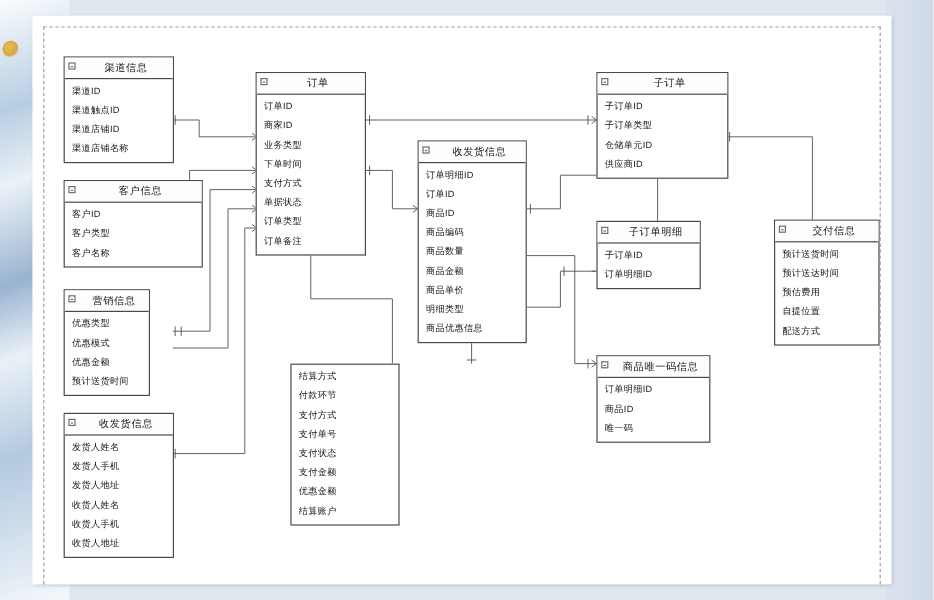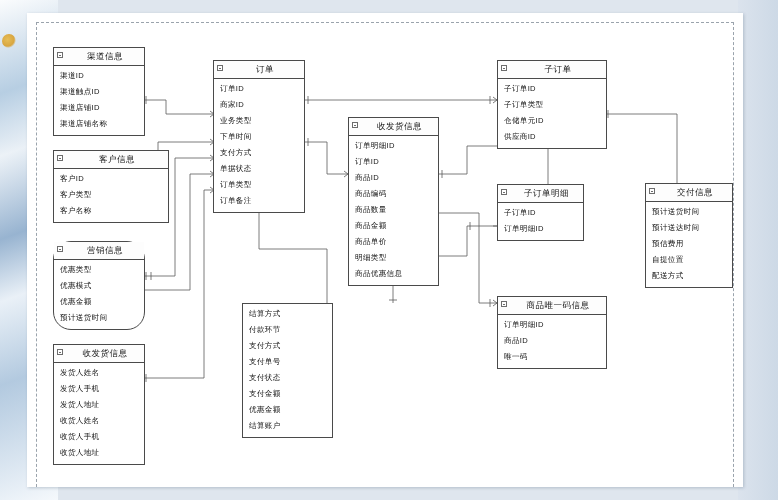--- a/index.html
+++ b/index.html
@@ -248,21 +248,21 @@
         <span class="collapse-icon"></span>
         <span class="entity-title">客户信息</span>
       </div>
       <div class="entity-fields">
         <div class="field">客户ID</div>
         <div class="field">客户类型</div>
         <div class="field">客户名称</div>
       </div>
     </div>
 
-    <div class="entity" style="left:26px; top:228px; width:92px;border-radius:18px;">
+    <div class="entity" style="left:26px; top:228px; width:72px;">
       <div class="entity-header">
         <span class="collapse-icon"></span>
         <span class="entity-title">营销信息</span>
       </div>
       <div class="entity-fields">
         <div class="field">优惠类型</div>
         <div class="field">优惠模式</div>
         <div class="field">优惠金额</div>
         <div class="field">预计送货时间</div>
       </div>
@@ -362,21 +362,21 @@
         <div class="field">付款环节</div>
         <div class="field">支付方式</div>
         <div class="field">支付单号</div>
         <div class="field">支付状态</div>
         <div class="field">支付金额</div>
         <div class="field">优惠金额</div>
         <div class="field">结算账户</div>
       </div>
     </div>
 
-    <div class="entity" style="left:470px; top:283px; width:110px;">
+    <div class="entity" style="left:470px; top:283px; width:95px;">
       <div class="entity-header">
         <span class="collapse-icon"></span>
         <span class="entity-title">商品唯一码信息</span>
       </div>
       <div class="entity-fields">
         <div class="field">订单明细ID</div>
         <div class="field">商品ID</div>
         <div class="field">唯一码</div>
       </div>
     </div>

